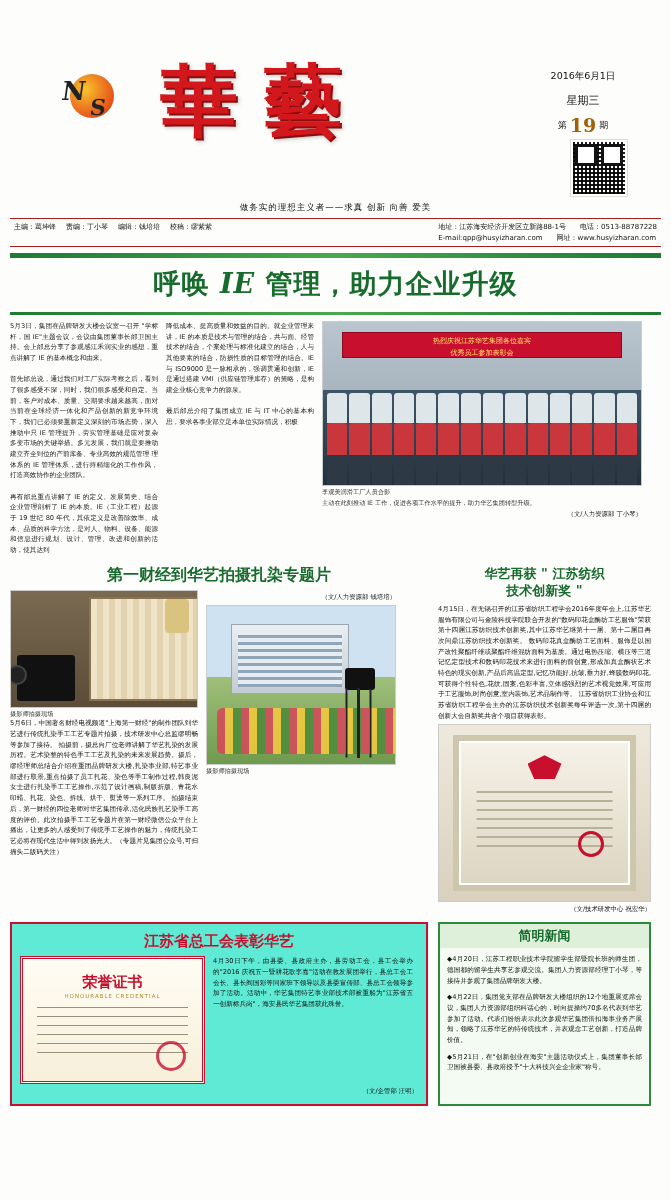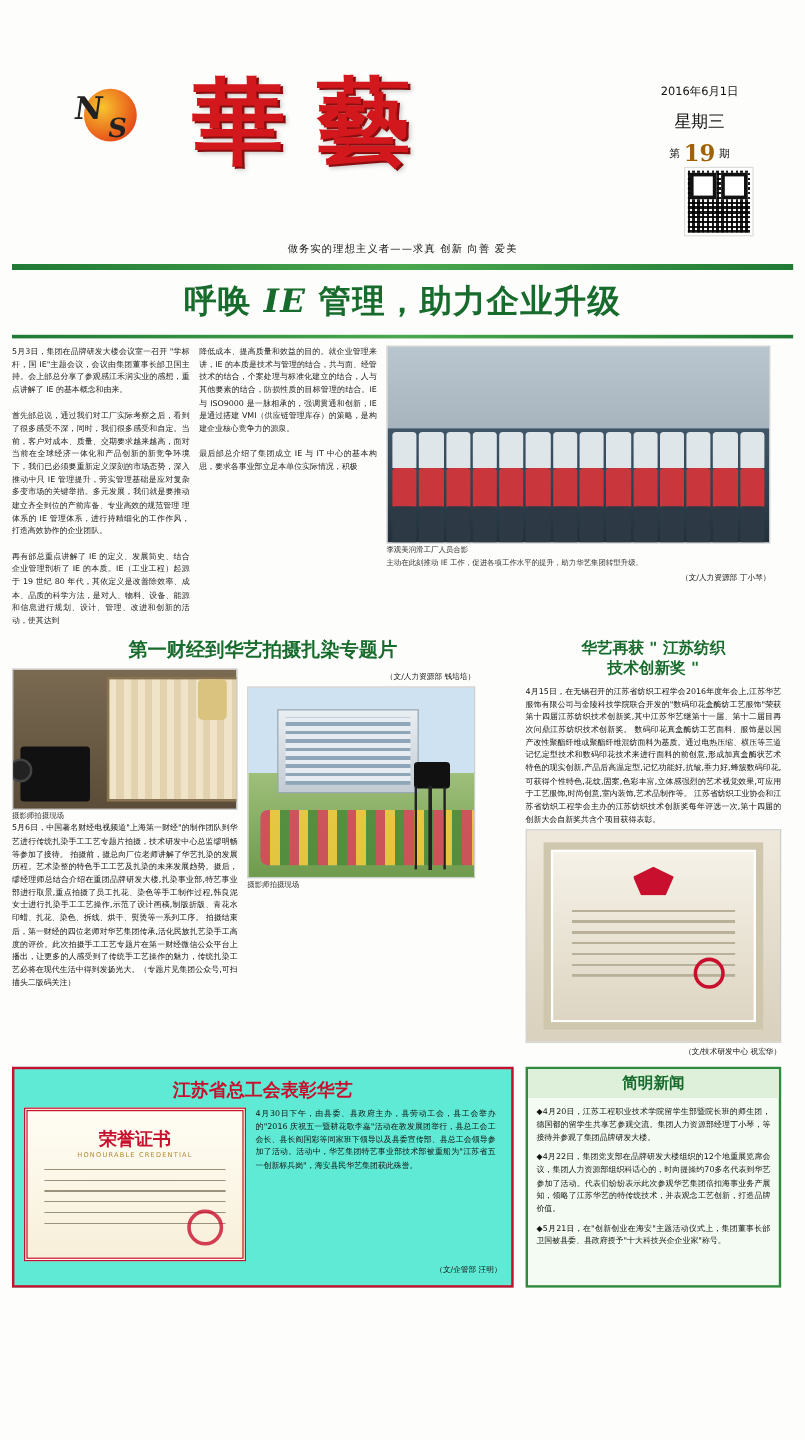--- a/index.html
+++ b/index.html
@@ -46,21 +46,21 @@
     letter-spacing: 26px;
     color:#d2181c;
     text-shadow: 2px 2px 0 #8a0d10, 3px 3px 4px rgba(0,0,0,.25);
     white-space: nowrap;
   }
   .date-block {
     position:absolute; right: 8px; top: 62px; width: 140px;
     text-align:center; font-size: 9px; color:#111;
   }
   .date-line { font-size: 9.5px; margin-bottom: 10px; }
-  .week-line { font-size: 14px; margin-bottom: 6px; }
+  .week-line { font-size: 11px; margin-bottom: 6px; }
   .issue-row {
     display:flex; align-items:center; justify-content:center; gap:3px;
     font-size:9px;
   }
   .issue-num {
     font-size: 19px; font-weight:bold; color:#a16207;
     font-family:"DejaVu Serif", serif;
   }
   .qr {
     position:absolute; right: 34px; top: 132px;
@@ -287,39 +287,53 @@
         <span>第</span>
         <span class="issue-num">19</span>
         <span>期</span>
       </div>
     </div>
     <div class="qr"></div>
   </div>
 
   <div class="slogan">做务实的理想主义者——求真 创新 向善 爱美</div>
 
+  <div class="info-bar">
+    <div class="info-left">
+      <span>主编：葛坤锋</span>
+      <span>责编：丁小琴</span>
+      <span>编辑：钱培培</span>
+      <span>校稿：缪紫紫</span>
+    </div>
+    <div class="info-right">
+      <div>地址：江苏海安经济开发区立新路88-1号　　电话：0513-88787228</div>
+      <div>E-mail:qpp@husyizharan.com　　网址：www.husyizharan.com</div>
+    </div>
+  </div>
 
   <div class="green-rule"></div>
 
   <div class="headline">
     <span>呼唤 </span><span class="ie">IE</span><span> 管理，助力企业升级</span>
   </div>
   <div class="green-rule thin"></div>
 
   <div class="art1">
     <div class="col c1" style="white-space:pre-line">5月3日，集团在品牌研发大楼会议室一召开 "学标杆，国 IE"主题会议，会议由集团董事长邰卫国主持。会上邰总分享了参观感江禾润实业的感想，重点讲解了 IE 的基本概念和由来。
 
 首先邰总说，通过我们对工厂实际考察之后，看到了很多感受不深，同时，我们很多感受和自定。当前，客户对成本、质量、交期要求越来越高，面对当前在全球经济一体化和产品创新的新竞争环境下，我们已必须要重新定义深刻的市场态势，深入推动中只 IE 管理提升，劳实管理基础是应对复杂多变市场的关键举措。多元发展，我们就是要推动建立齐全到位的产前库备、专业高效的规范管理 理体系的 IE 管理体系，进行持精细化的工作作风，打造高效协作的企业团队。
 
 再有邰总重点讲解了 IE 的定义、发展简史、结合企业管理剖析了 IE 的本质。IE（工业工程）起源于 19 世纪 80 年代，其依定义是改善除效率、成本、品质的科学方法，是对人、物料、设备、能源和信息进行规划、设计、管理、改进和创新的活动，使其达到</div>
     <div class="col c2" style="white-space:pre-line">降低成本、提高质量和效益的目的。就企业管理来讲，IE 的本质是技术与管理的结合，共与面、经管技术的结合，个案处理与标准化建立的结合，人与其他要素的结合，防损性质的目标管理的结合。IE 与 ISO9000 是一脉相承的，强调贯通和创新，IE 是通过搭建 VMI（供应链管理库存）的策略，是构建企业核心竞争力的源泉。
 
 最后邰总介绍了集团成立 IE 与 IT 中心的基本构思，要求各事业部立足本单位实际情况，积极</div>
     <div class="figure">
       <div class="ph ph-group">
+        <div class="banner" style="white-space:pre-line">热烈庆祝江苏华艺集团各位嘉宾
+优秀员工参加表彰会</div>
         <div class="stage"></div>
         <div class="row-people r1">
             <i></i>
             <i></i>
             <i></i>
             <i></i>
             <i></i>
             <i></i>
             <i></i>
             <i></i>

